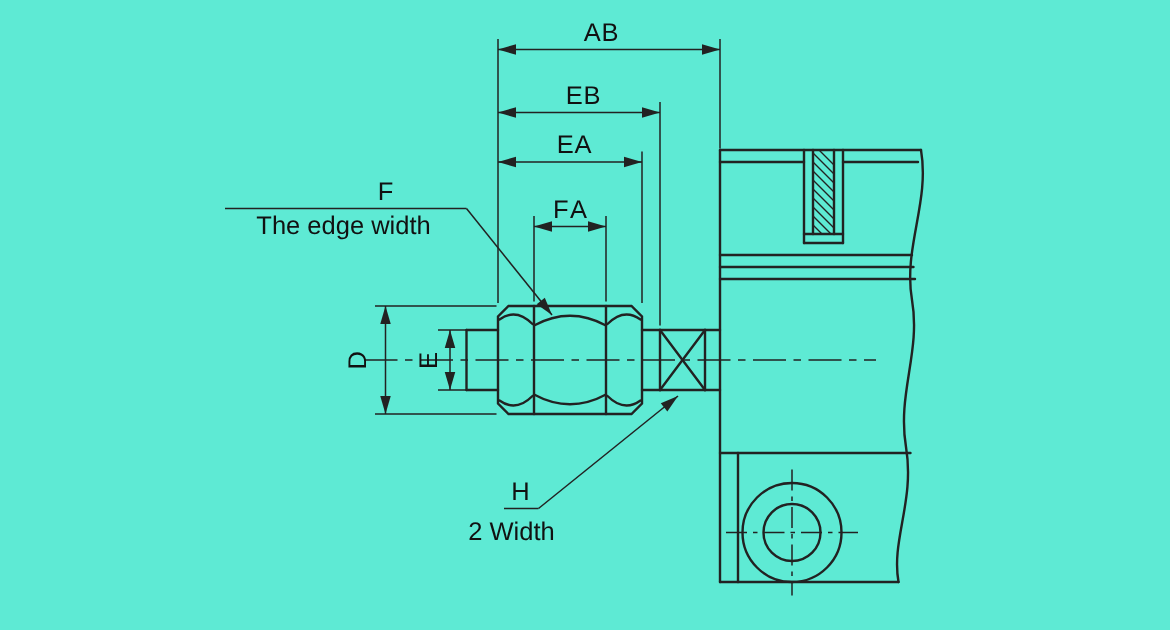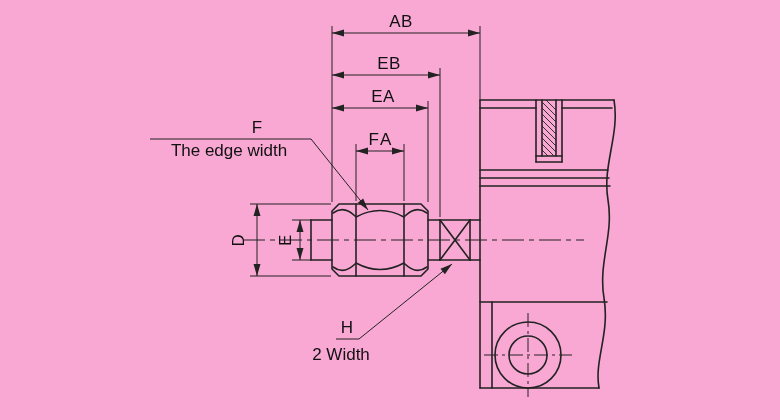--- a/index.html
+++ b/index.html
@@ -1,16 +1,16 @@
 <!DOCTYPE html>
 <html><head>
 <meta charset="utf-8">
 <style>
   html,body{margin:0;padding:0;background:#ffffff;}
-  .stage{position:relative;width:780px;height:420px;background:#f9a8d4;overflow:hidden;}
+  .stage{position:relative;width:780px;height:420px;background:#5eead4;overflow:hidden;}
   svg{display:block;}
   .outline{stroke:#222222;stroke-width:1.6;fill:none;stroke-linecap:round;}
   .thin{stroke:#222222;stroke-width:1;fill:none;}
   .hatch{stroke:#222222;stroke-width:0.9;fill:none;}
   .arrow{fill:#222222;stroke:none;}
   .dashdot{stroke-dasharray:22 5 5 5;}
   .cross{stroke-dasharray:14 4 3 4;}
   .dim-text{font-family:"Liberation Sans",sans-serif;font-size:17px;fill:#111111;letter-spacing:0.5px;}
   .dim-text-sp{font-family:"Liberation Sans",sans-serif;font-size:17px;fill:#111111;letter-spacing:2px;}
   .note-text{font-family:"Liberation Sans",sans-serif;font-size:17px;fill:#111111;}

